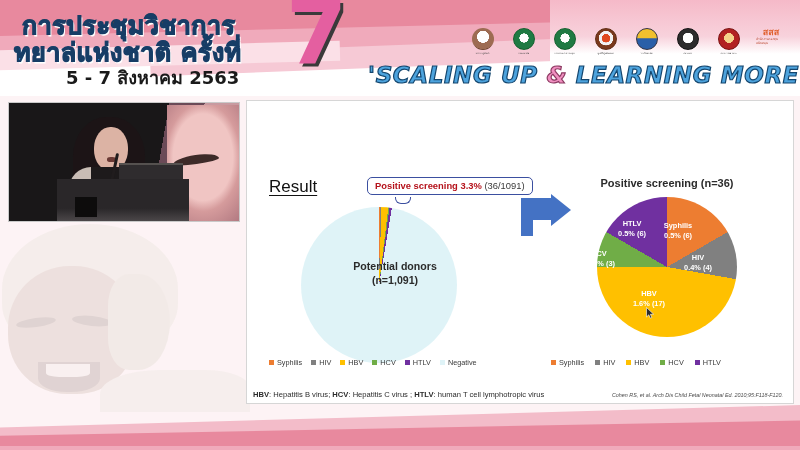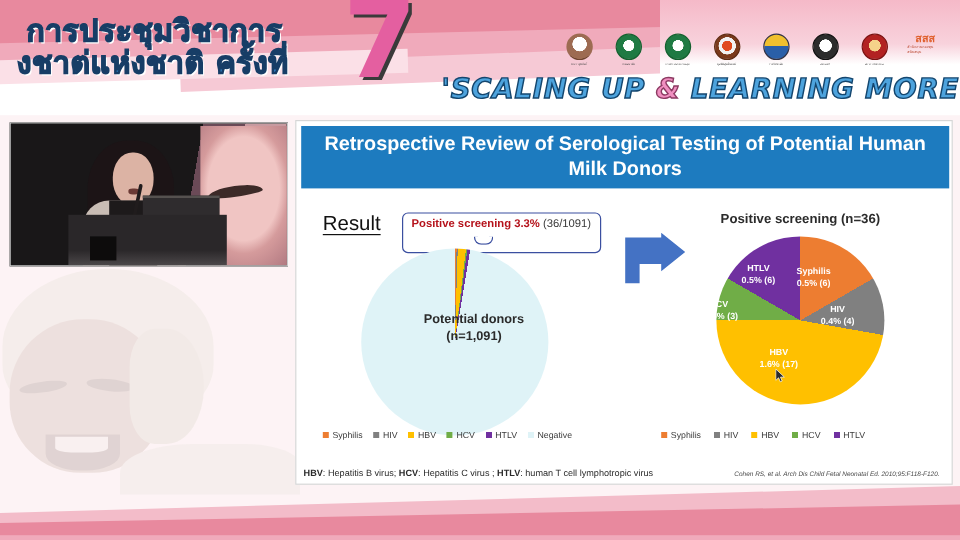--- a/index.html
+++ b/index.html
@@ -125,22 +125,22 @@
     background: #1d7bbf; color: #ffffff;
     display: flex; align-items: center; justify-content: center; text-align: center;
     font-size: 16.5px; font-weight: bold; line-height: 1.25; padding: 0 12px;
   }
   .result-label {
     position: absolute; left: 22px; top: 76px;
     font-size: 17px; font-weight: normal; color: #111;
     text-decoration: underline; text-underline-offset: 3px;
   }
   .callout {
-    position: absolute; left: 88px; top: 76px;
-    padding: 3px 7px 19px 7px;
+    position: absolute; left: 120px; top: 76px;
+    padding: 3px 7px 3px 7px;
     border: 1.3px solid #3b4fa0; border-radius: 5px; background: #ffffff;
     font-size: 9.4px; white-space: nowrap; line-height: 1.1;
   }
   .callout .hl { color: #b5121b; font-weight: bold; }
   .callout .frac { color: #3a3a3a; font-weight: normal; }
   .callout-stem {
     position: absolute; left: 148px; top: 96px; width: 16px; height: 7px;
     border: 1.3px solid #3b4fa0; border-top: none; border-radius: 0 0 6px 6px;
   }
 
@@ -221,21 +221,22 @@
 <div id="root">
 
   <div class="header">
     <div class="hdr-band-dark"></div>
     <div class="hdr-band-mid"></div>
     <div class="hdr-band-light"></div>
     <div class="hdr-band-pale"></div>
     <div class="hdr-right-wash"></div>
 
     <div class="thai-line1">การประชุมวิชาการ</div>
-    <div class="thai-line2">งชาต่แห่งชาติ ครั้งที่</div>
+    <div class="thai-line2">ทยาล่แห่งชาติ ครั้งที่</div>
+    <div class="thai-date">5 - 7 สิงหาคม 2563</div>
     <div class="big-seven">7</div>
     <div class="tagline"><span>'SCALING UP </span><span class="amp">&amp;</span><span> LEARNING MORE'</span></div>
 
     <div class="logo-row">
       <div class="logo">
           <span class="seal seal-a"></span>
           <span class="cap">พระราชูปถัมภ์</span>
         </div>
       <div class="logo">
           <span class="seal seal-b"></span>
@@ -289,21 +290,20 @@
     <div class="baby-eye1"></div>
     <div class="baby-eye2"></div>
     <div class="baby-mouth"></div>
     <div class="baby-teeth"></div>
     <div class="baby-hat-brim"></div>
     <div class="baby-body"></div>
   </div>
 
   <div class="slide">
 
-    <div class="slide-title">Retrospective Review of Serological Testing of Potential Human Milk Donors</div>
 
     <div class="result-label">Result</div>
 
     <div class="callout">
       <span class="hl">Positive screening 3.3%</span>
       <span class="frac">(36/1091)</span>
     </div>
     <div class="callout-stem"></div>
 
     <svg class="big-arrow" viewBox="0 0 54 44">

